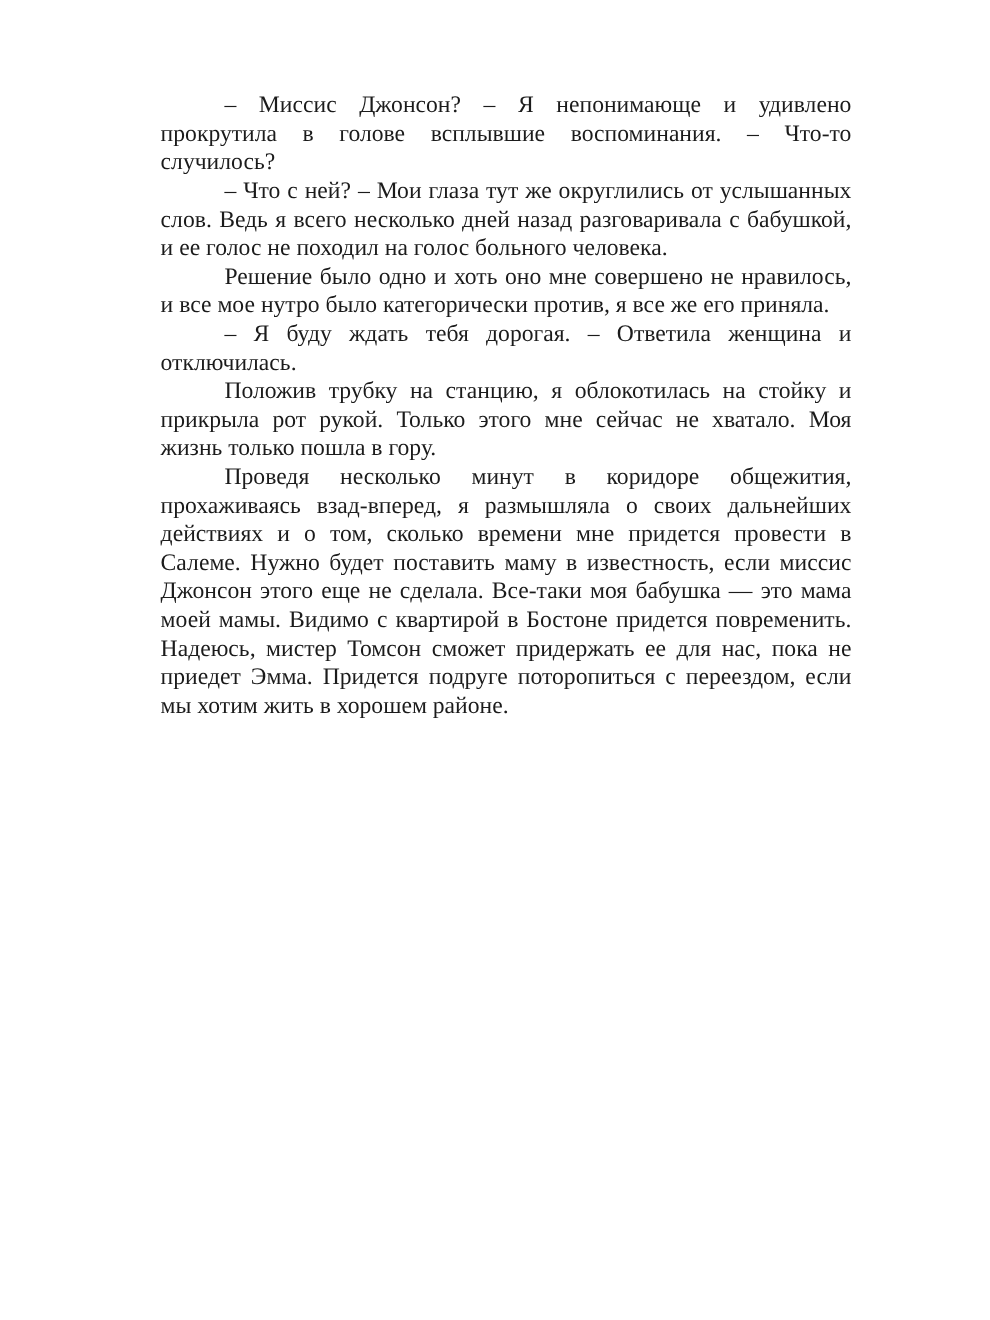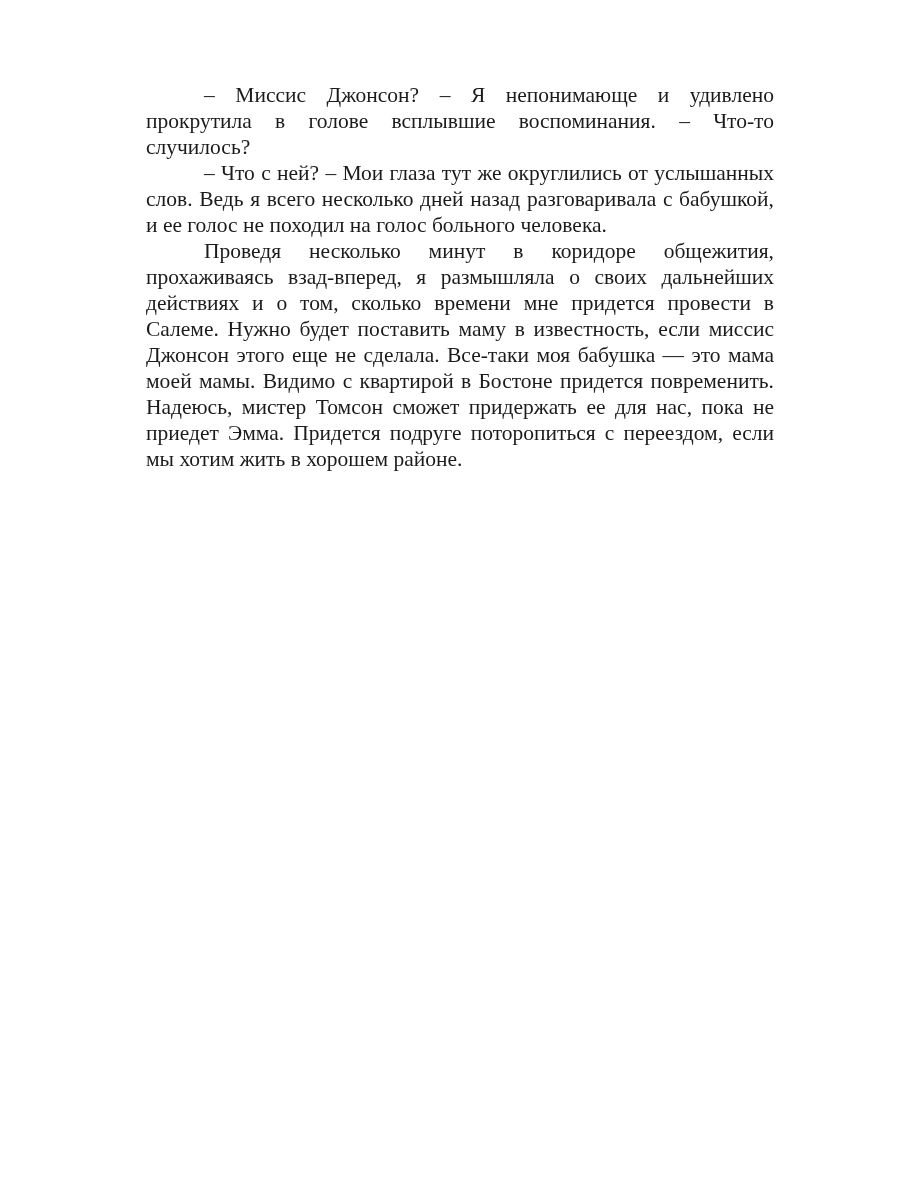--- a/index.html
+++ b/index.html
@@ -43,16 +43,19 @@
     line-height: 26px;
   }
 </style>
 </head>
 <body>
 
 <div class="page">
   <div class="text-block">
     <p>– Миссис Джонсон? – Я непонимающе и удивлено прокрутила в голове всплывшие воспоминания. – Что-то случилось?</p>
     <p>– Что с ней? – Мои глаза тут же округлились от услышанных слов. Ведь я всего несколько дней назад разговаривала с бабушкой, и ее голос не походил на голос больного человека.</p>
+    <p>Решение было одно и хоть оно мне совершено не нравилось, и все мое нутро было категорически против, я все же его приняла.</p>
+    <p>– Я буду ждать тебя дорогая. – Ответила женщина и отключилась.</p>
+    <p>Положив трубку на станцию, я облокотилась на стойку и прикрыла рот рукой. Только этого мне сейчас не хватало. Моя жизнь только пошла в гору.</p>
     <p>Проведя несколько минут в коридоре общежития, прохаживаясь взад-вперед, я размышляла о своих дальнейших действиях и о том, сколько времени мне придется провести в Салеме. Нужно будет поставить маму в известность, если миссис Джонсон этого еще не сделала. Все-таки моя бабушка — это мама моей мамы. Видимо с квартирой в Бостоне придется повременить. Надеюсь, мистер Томсон сможет придержать ее для нас, пока не приедет Эмма. Придется подруге поторопиться с переездом, если мы хотим жить в хорошем районе.</p>
   </div>
   <div class="page-number">5</div>
 </div>
 
 </body></html>

